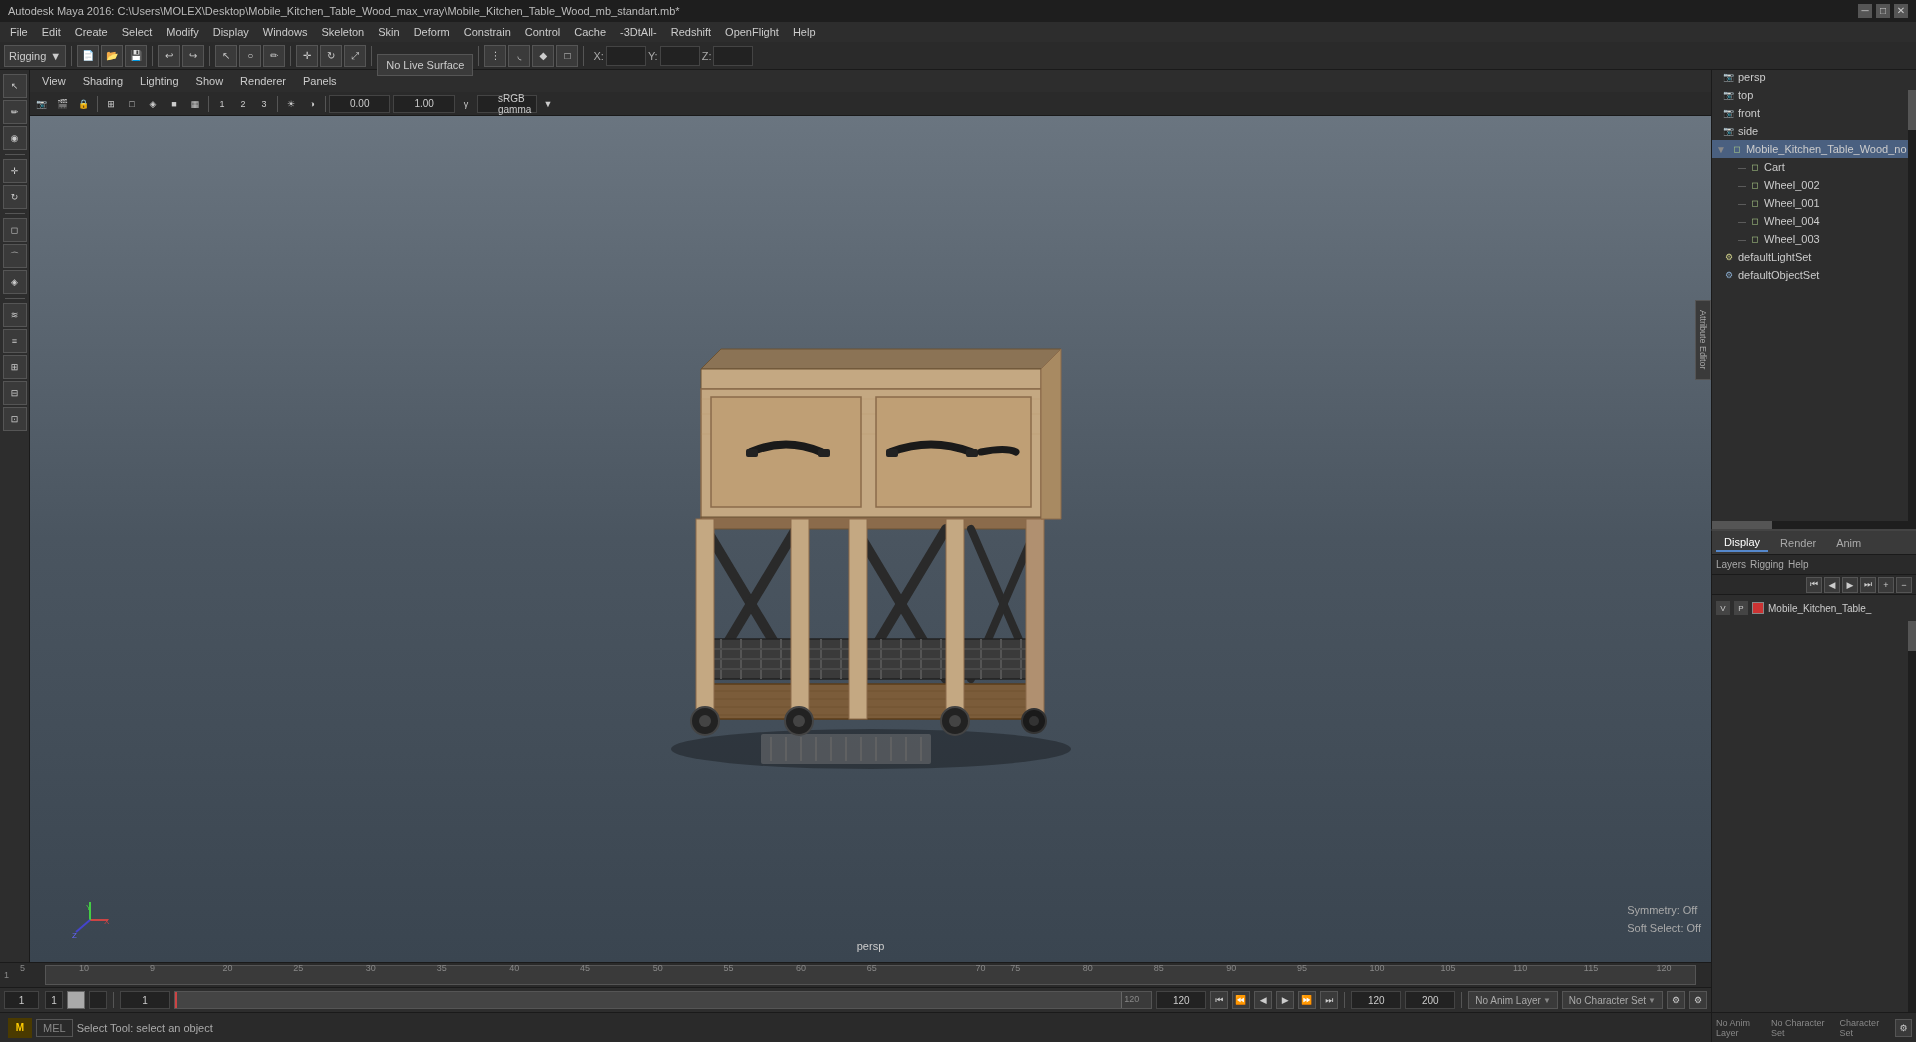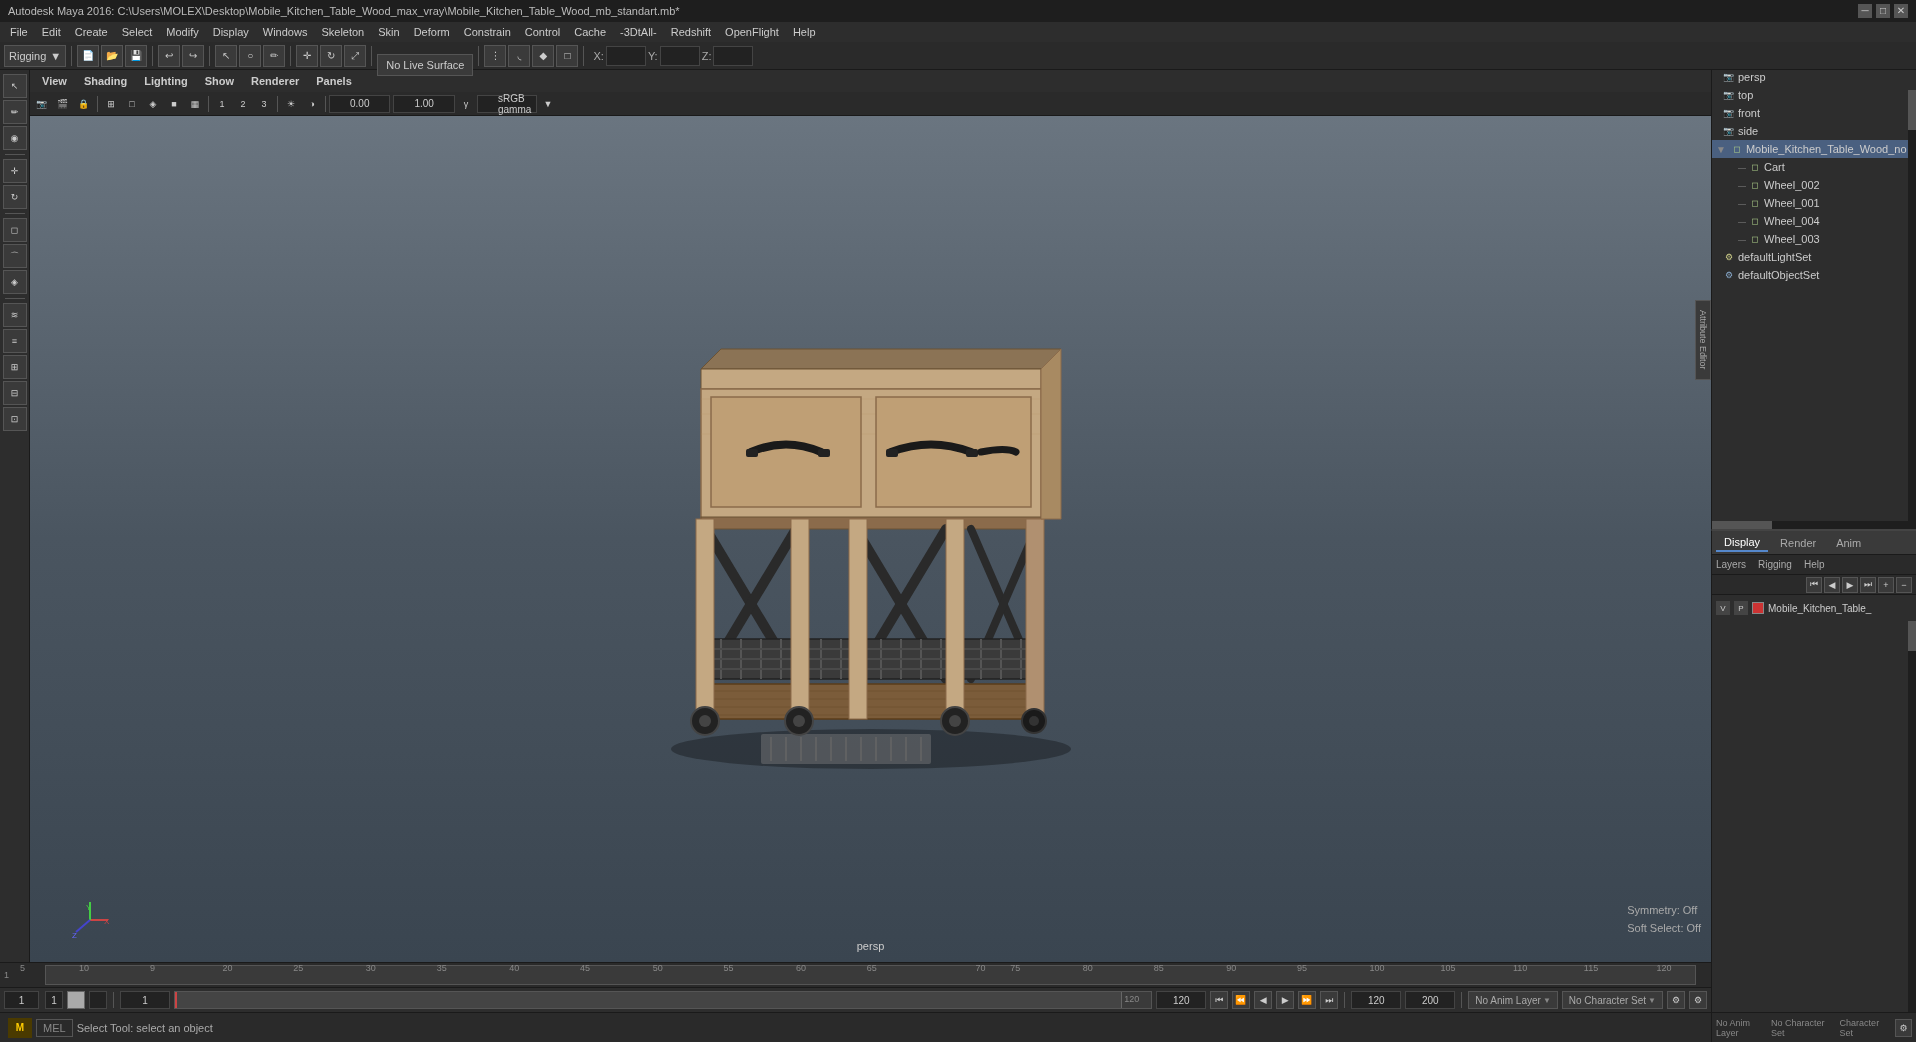--- a/index.html
+++ b/index.html
@@ -142,21 +142,20 @@
       align-items: center;
       gap: 1px;
       padding: 0 4px;
       z-index: 97;
     }
     #viewport-menubar .vm-item {
       padding: 2px 8px;
       font-size: 11px;
       color: #ccc;
       cursor: pointer;
-      font-weight: bold;
     }
 
     
     #viewport-toolbar {
       position: absolute;
       top: 92px;
       left: 30px;
       right: 1285px;
       height: 24px;
       background: #2a2a2a;
@@ -382,21 +381,21 @@
       cursor: pointer;
       color: #aaa;
     }
     .cb-tab.active {
       color: #fff;
       border-bottom: 2px solid #5588cc;
     }
     .cb-layer-bar {
       height: 20px;
       background: #2a2a2a;
-      display: flex; align-items: center; gap: 12px;
+      display: flex; align-items: center; gap: 4px;
       padding: 0 4px;
       border-bottom: 1px solid #1a1a1a;
     }
     .cb-layer-item {
       font-size: 10px; color: #aaa; cursor: pointer;
     }
     .cb-controls {
       height: 20px;
       background: #2a2a2a;
       display: flex; align-items: center; justify-content: flex-end;

